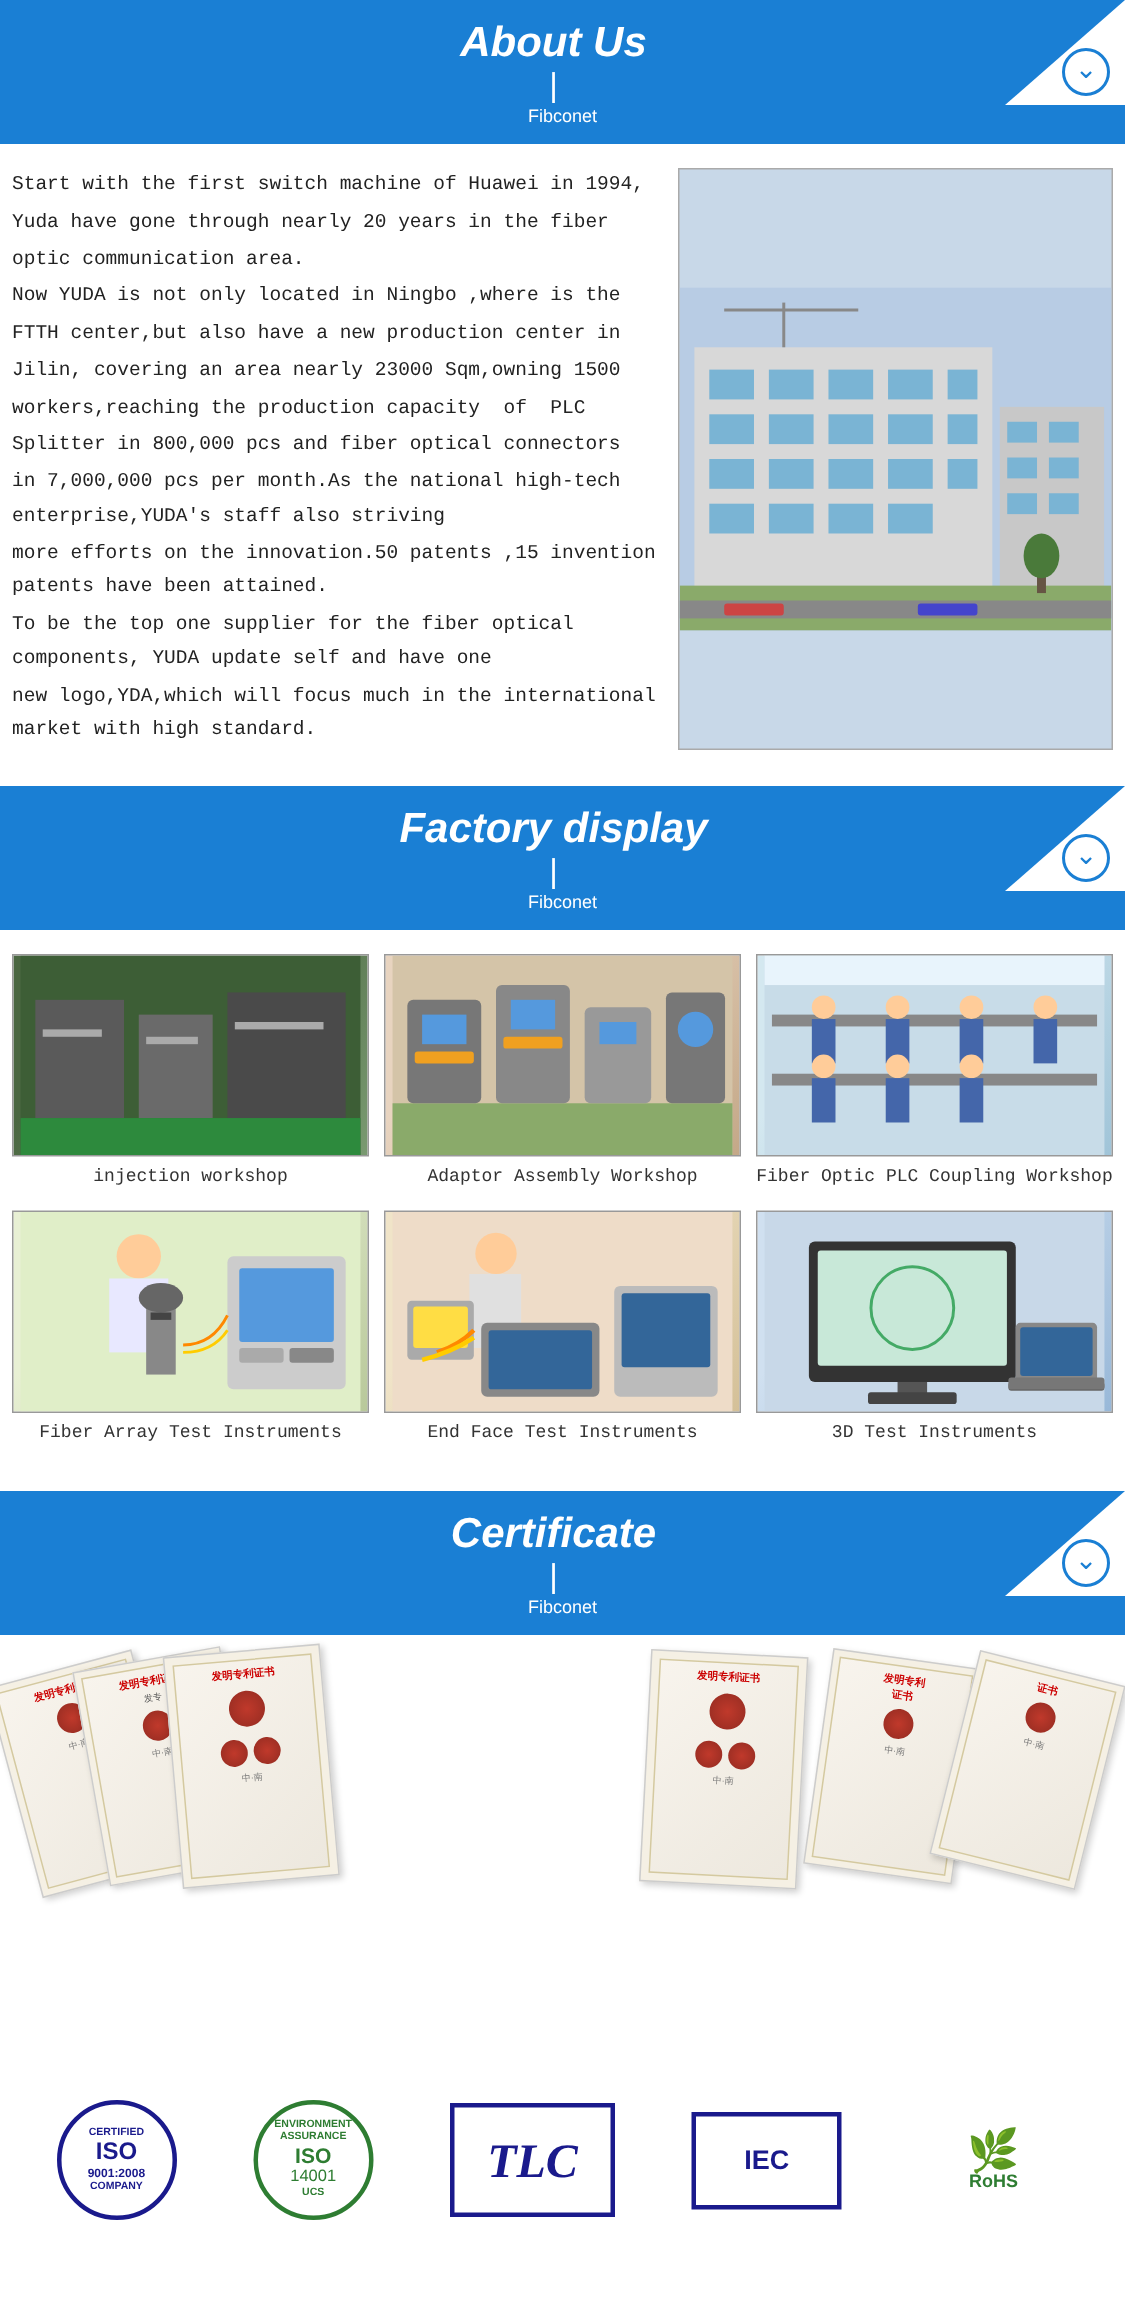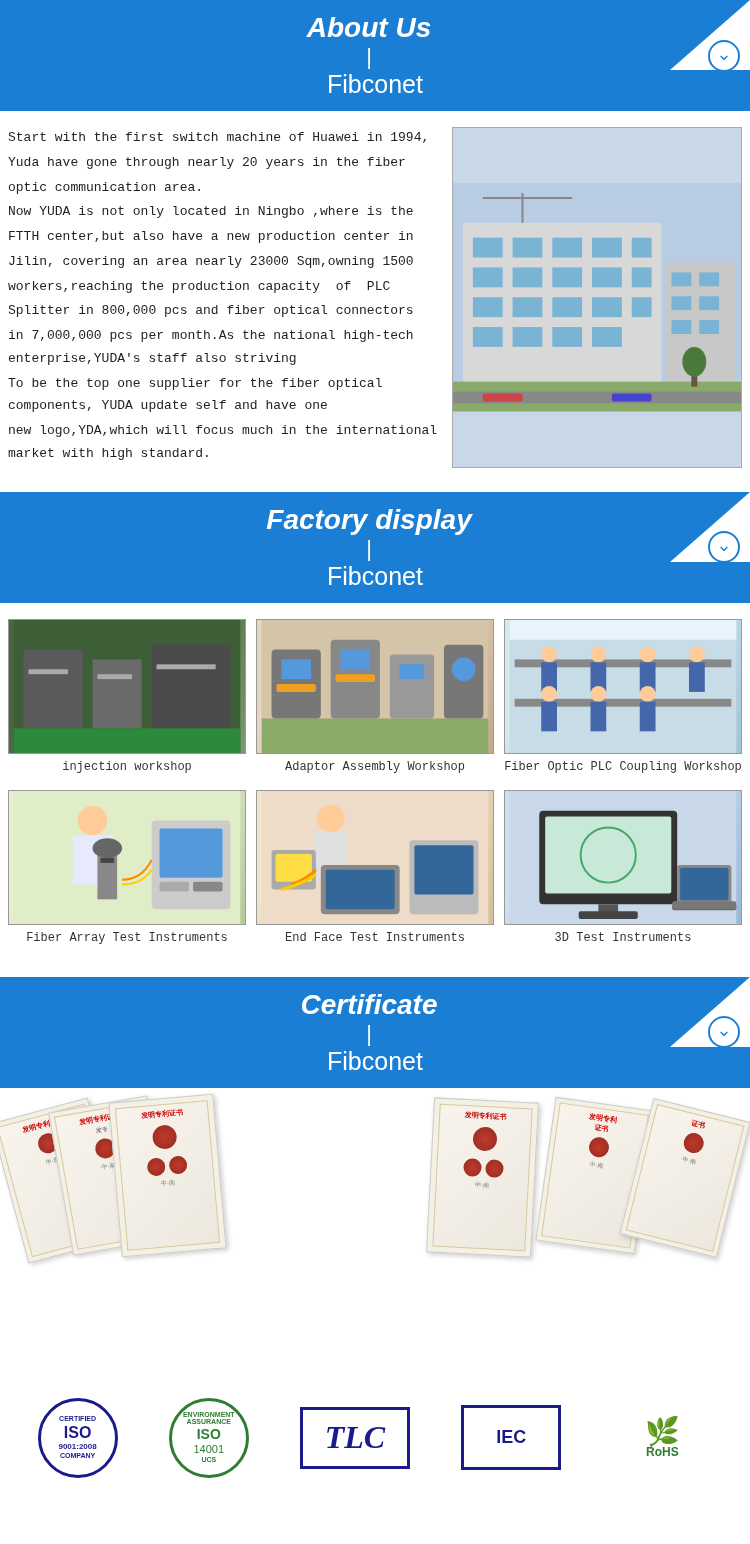--- a/index.html
+++ b/index.html
@@ -37,21 +37,21 @@
       color: #fff;
       font-style: italic;
       margin-right: 12px;
     }
     .section-header .divider {
       color: #fff;
       font-size: 22px;
       margin-right: 12px;
     }
     .section-header .subtitle {
-      font-size: 25px;
+      font-size: 12px;
       color: #fff;
       font-weight: normal;
     }
     .section-header .chevron {
       position: absolute;
       right: 10px;
       top: 50%;
       transform: translateY(-50%);
       width: 32px;
       height: 32px;
@@ -184,21 +184,21 @@
       align-items: center;
       justify-content: center;
       font-size: 8px;
       color: #2e7d32;
       font-weight: bold;
       text-align: center;
       line-height: 1.2;
     }
     .tlc-badge {
       width: 110px;
-      height: 62px;
+      height: 76px;
       border: 3px solid #1a1a8c;
       background: #fff;
       display: flex;
       align-items: center;
       justify-content: center;
       font-size: 28px;
       font-style: italic;
       font-weight: bold;
       color: #1a1a8c;
     }
@@ -269,20 +269,21 @@
       <div class="about-full-text">
         <p>Start with the first switch machine of Huawei in 1994,</p>
         <p>Yuda have gone through nearly 20 years in the fiber</p>
         <p>optic communication area.</p>
         <p>Now YUDA is not only located in Ningbo ,where is the</p>
         <p>FTTH center,but also have a new production center in</p>
         <p>Jilin, covering an area nearly 23000 Sqm,owning 1500</p>
         <p>workers,reaching the production capacity &nbsp;of &nbsp;PLC</p>
         <p>Splitter in 800,000 pcs and fiber optical connectors</p>
         <p>in 7,000,000 pcs per month.As the national high-tech enterprise,YUDA's staff also striving</p>
+        <p>more efforts on the innovation.50 patents ,15 invention patents have been attained.</p>
         <p>To be the top one supplier for the fiber optical components, YUDA update self and have one</p>
         <p>new logo,YDA,which will focus much in the international market with high standard.</p>
       </div>
     </div>
 
     <div class="about-image">
       <svg class="building-svg" viewBox="0 0 290 230" xmlns="http://www.w3.org/2000/svg">
 
         <rect width="290" height="230" fill="#b8cce4"></rect>
 

